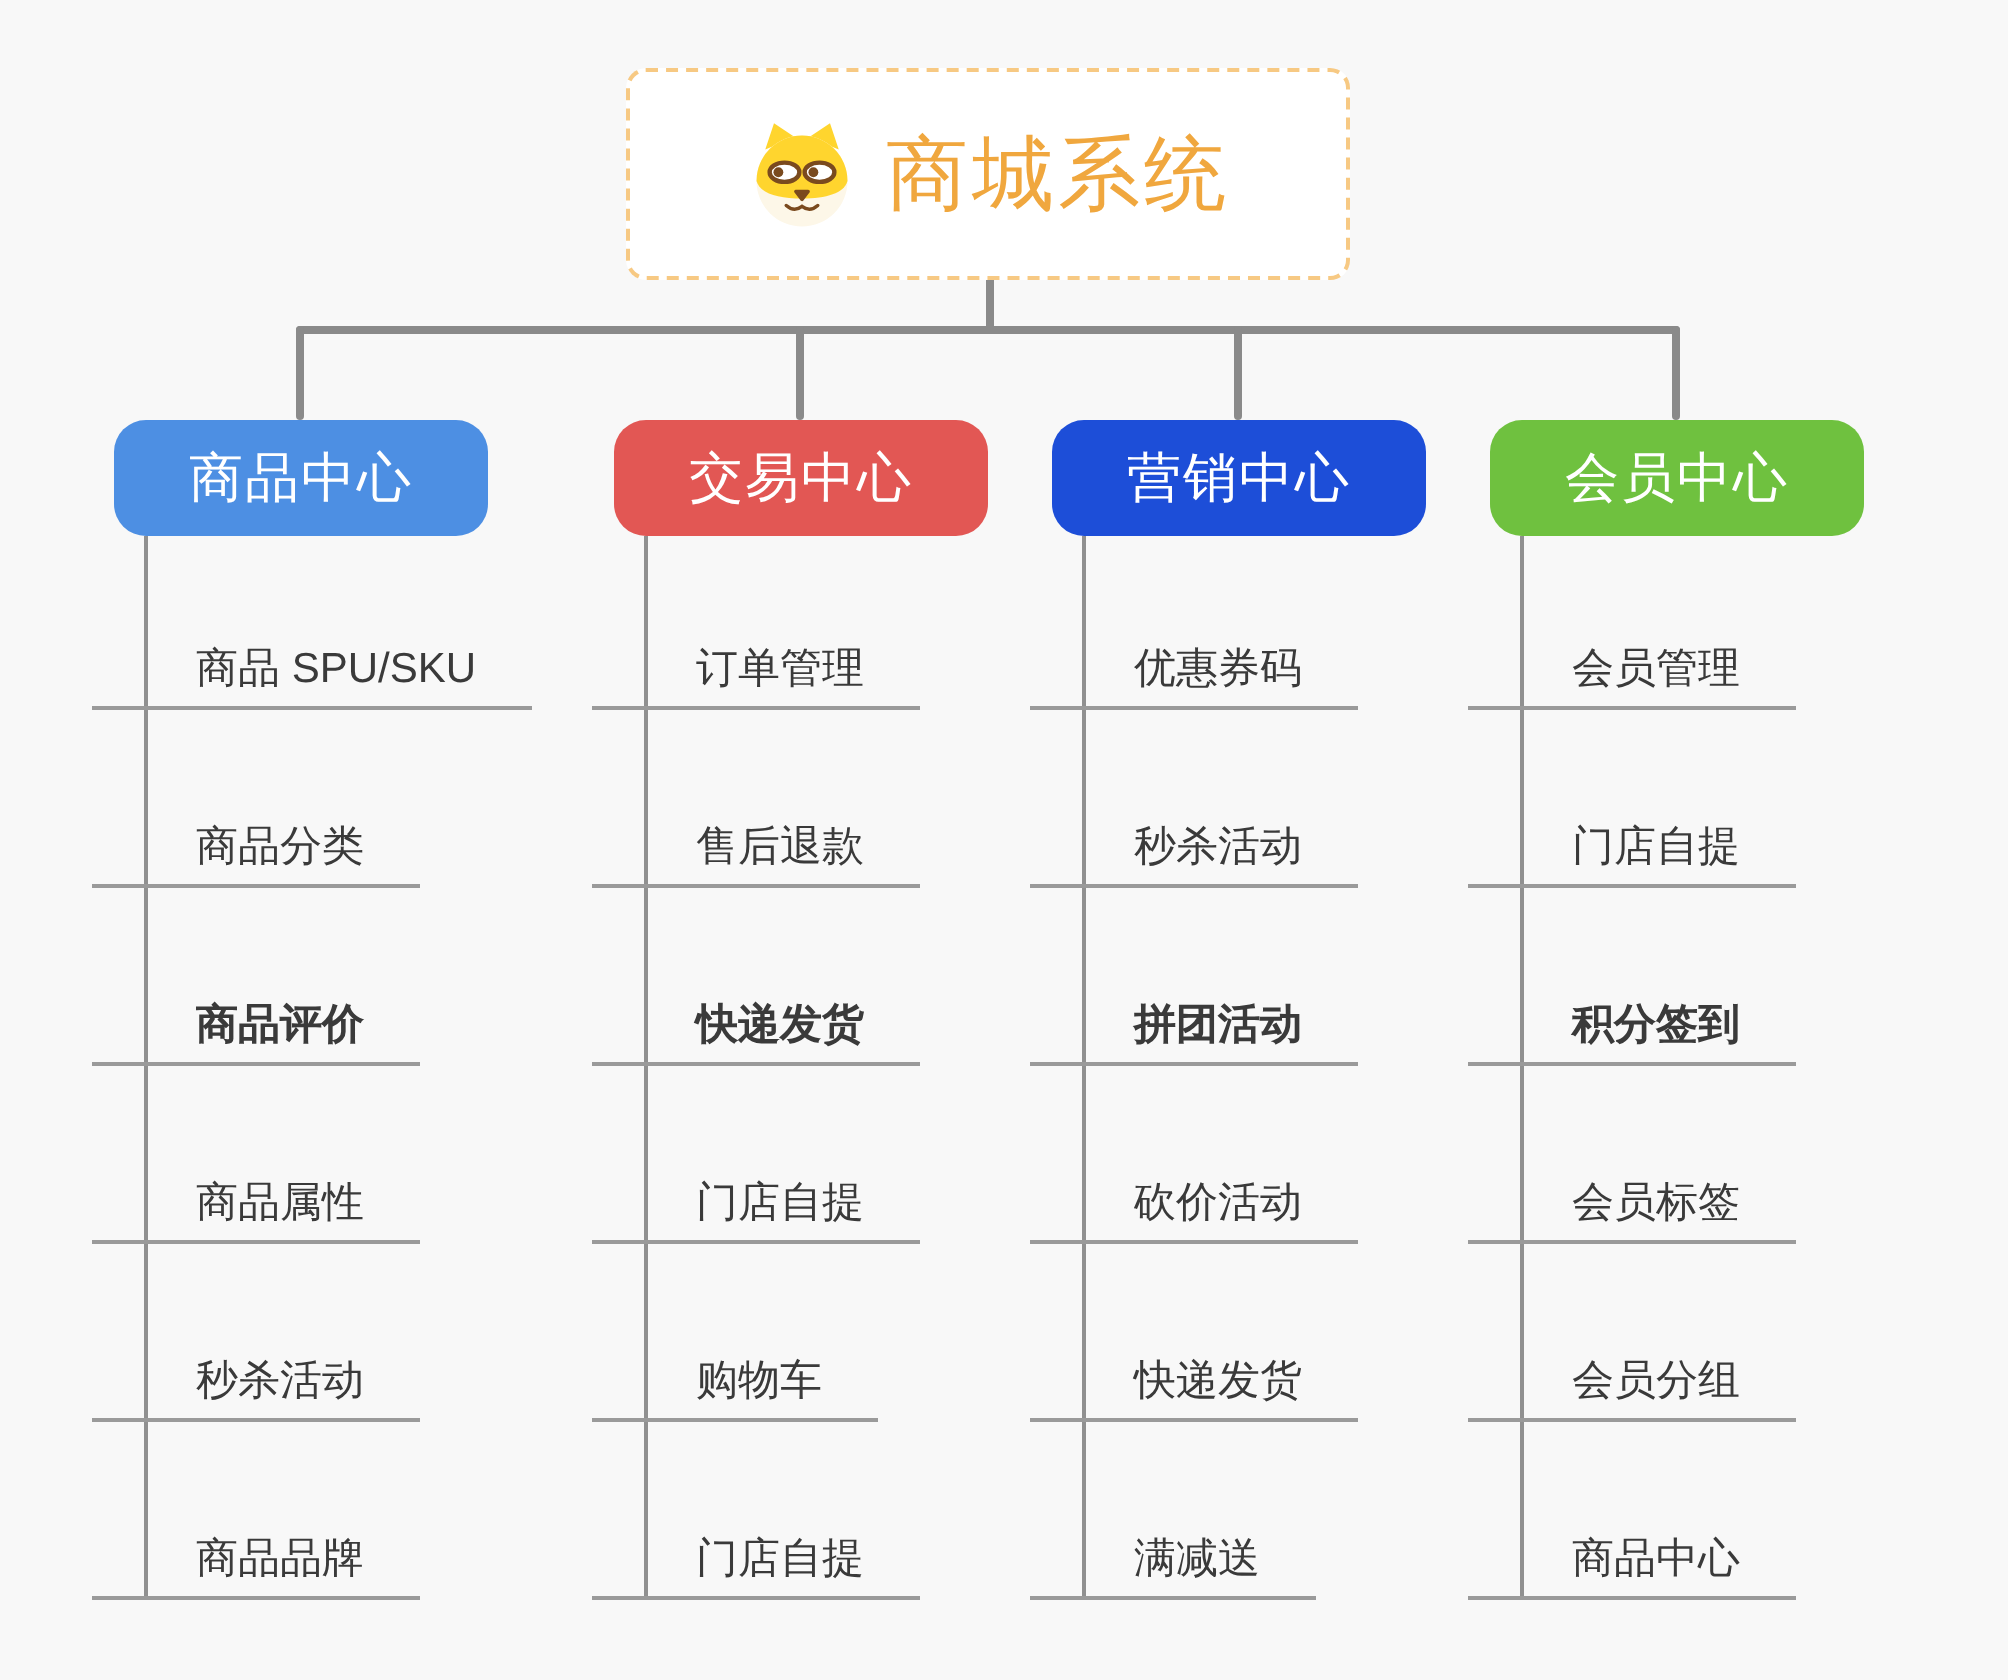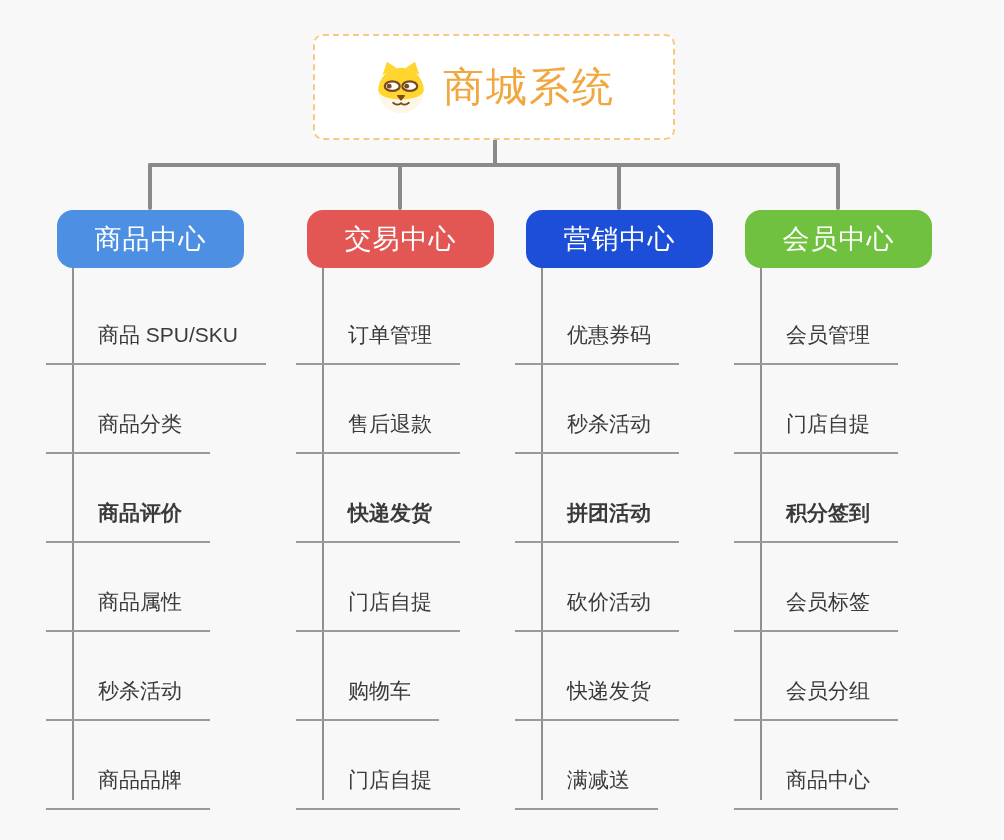--- a/index.html
+++ b/index.html
@@ -36,21 +36,21 @@
   .b0{left:57px;} .b1{left:307px;} .b2{left:526px;} .b3{left:745px;}
   .bhead{
     position:absolute;left:0;top:0;width:187px;height:58px;
     border-radius:16px;color:#ffffff;font-size:27px;letter-spacing:1px;
     display:flex;align-items:center;justify-content:center;
     cursor:pointer;white-space:nowrap;
   }
   .spine{position:absolute;left:15px;top:58px;width:2px;height:532px;background:#909090;}
   .item{
     position:absolute;left:-11px;
-    padding:0 28px 16px 52px;
+    padding:0 28px 6px 52px;
     border-bottom:2px solid #9a9a9a;
     font-size:21px;line-height:25px;color:#3a3a3a;
     white-space:nowrap;width:max-content;
     cursor:pointer;
   }
   .i0{top:112px;} .i1{top:201px;} .i2{top:290px;font-weight:bold;}
   .i3{top:379px;} .i4{top:468px;} .i5{top:557px;}
 </style>
 </head>
 <body>

